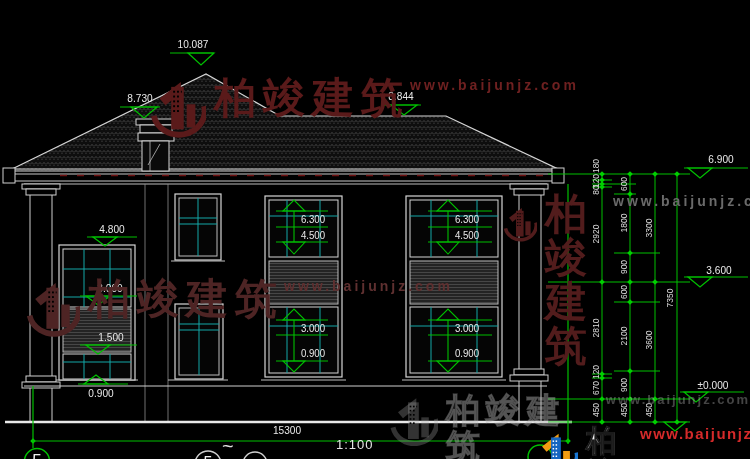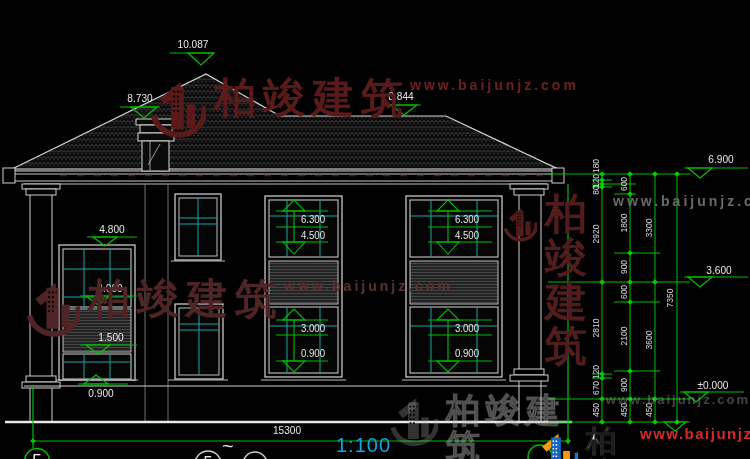--- a/index.html
+++ b/index.html
@@ -21,21 +21,21 @@
   .wm3 .brand{color:#521c1c;}
   .wm3 .url{color:#6a6a6a;}
   .wm-ghost .brand{font-size:34px;line-height:36px;font-weight:bold;letter-spacing:6px;
      color:rgba(190,190,190,0.14);-webkit-text-stroke:1px rgba(180,180,180,0.38);}
   .wm-ghost .url{font-size:13px;font-weight:bold;letter-spacing:2px;color:rgba(180,180,180,0.38);}
   .wm-corner .brand{font-size:30px;line-height:32px;font-weight:bold;letter-spacing:5px;color:#f5f5f5;
      -webkit-text-stroke:1px #1a1a1a;text-shadow:0 0 3px #000;}
   .wm-corner .url{font-size:15px;font-weight:bold;letter-spacing:1.5px;color:#d42a2a;margin-top:0px;}
   .underbar{position:absolute;left:203px;top:446px;width:127px;height:5px;background:#00bf00;}
   .title-name{position:absolute;left:266px;top:415px;color:#e8e8e8;font-size:24px;line-height:26px;letter-spacing:4px;}
-  .title-scale{position:absolute;left:336px;top:402px;color:#0ea5e9;font-size:20px;line-height:18px;letter-spacing:1px;}
+  .title-scale{position:absolute;left:336px;top:402px;color:#e5e5e5;font-size:13px;line-height:18px;letter-spacing:1px;}
   .tilde{position:absolute;left:222px;top:402px;color:#dedede;font-size:20px;line-height:20px;}
 </style>
 </head>
 <body>
 
 <div id="canvas">
 
 <svg width="750" height="459" viewBox="0 0 750 459">
   <defs>
     <pattern id="tiles" width="8" height="6" patternUnits="userSpaceOnUse">

